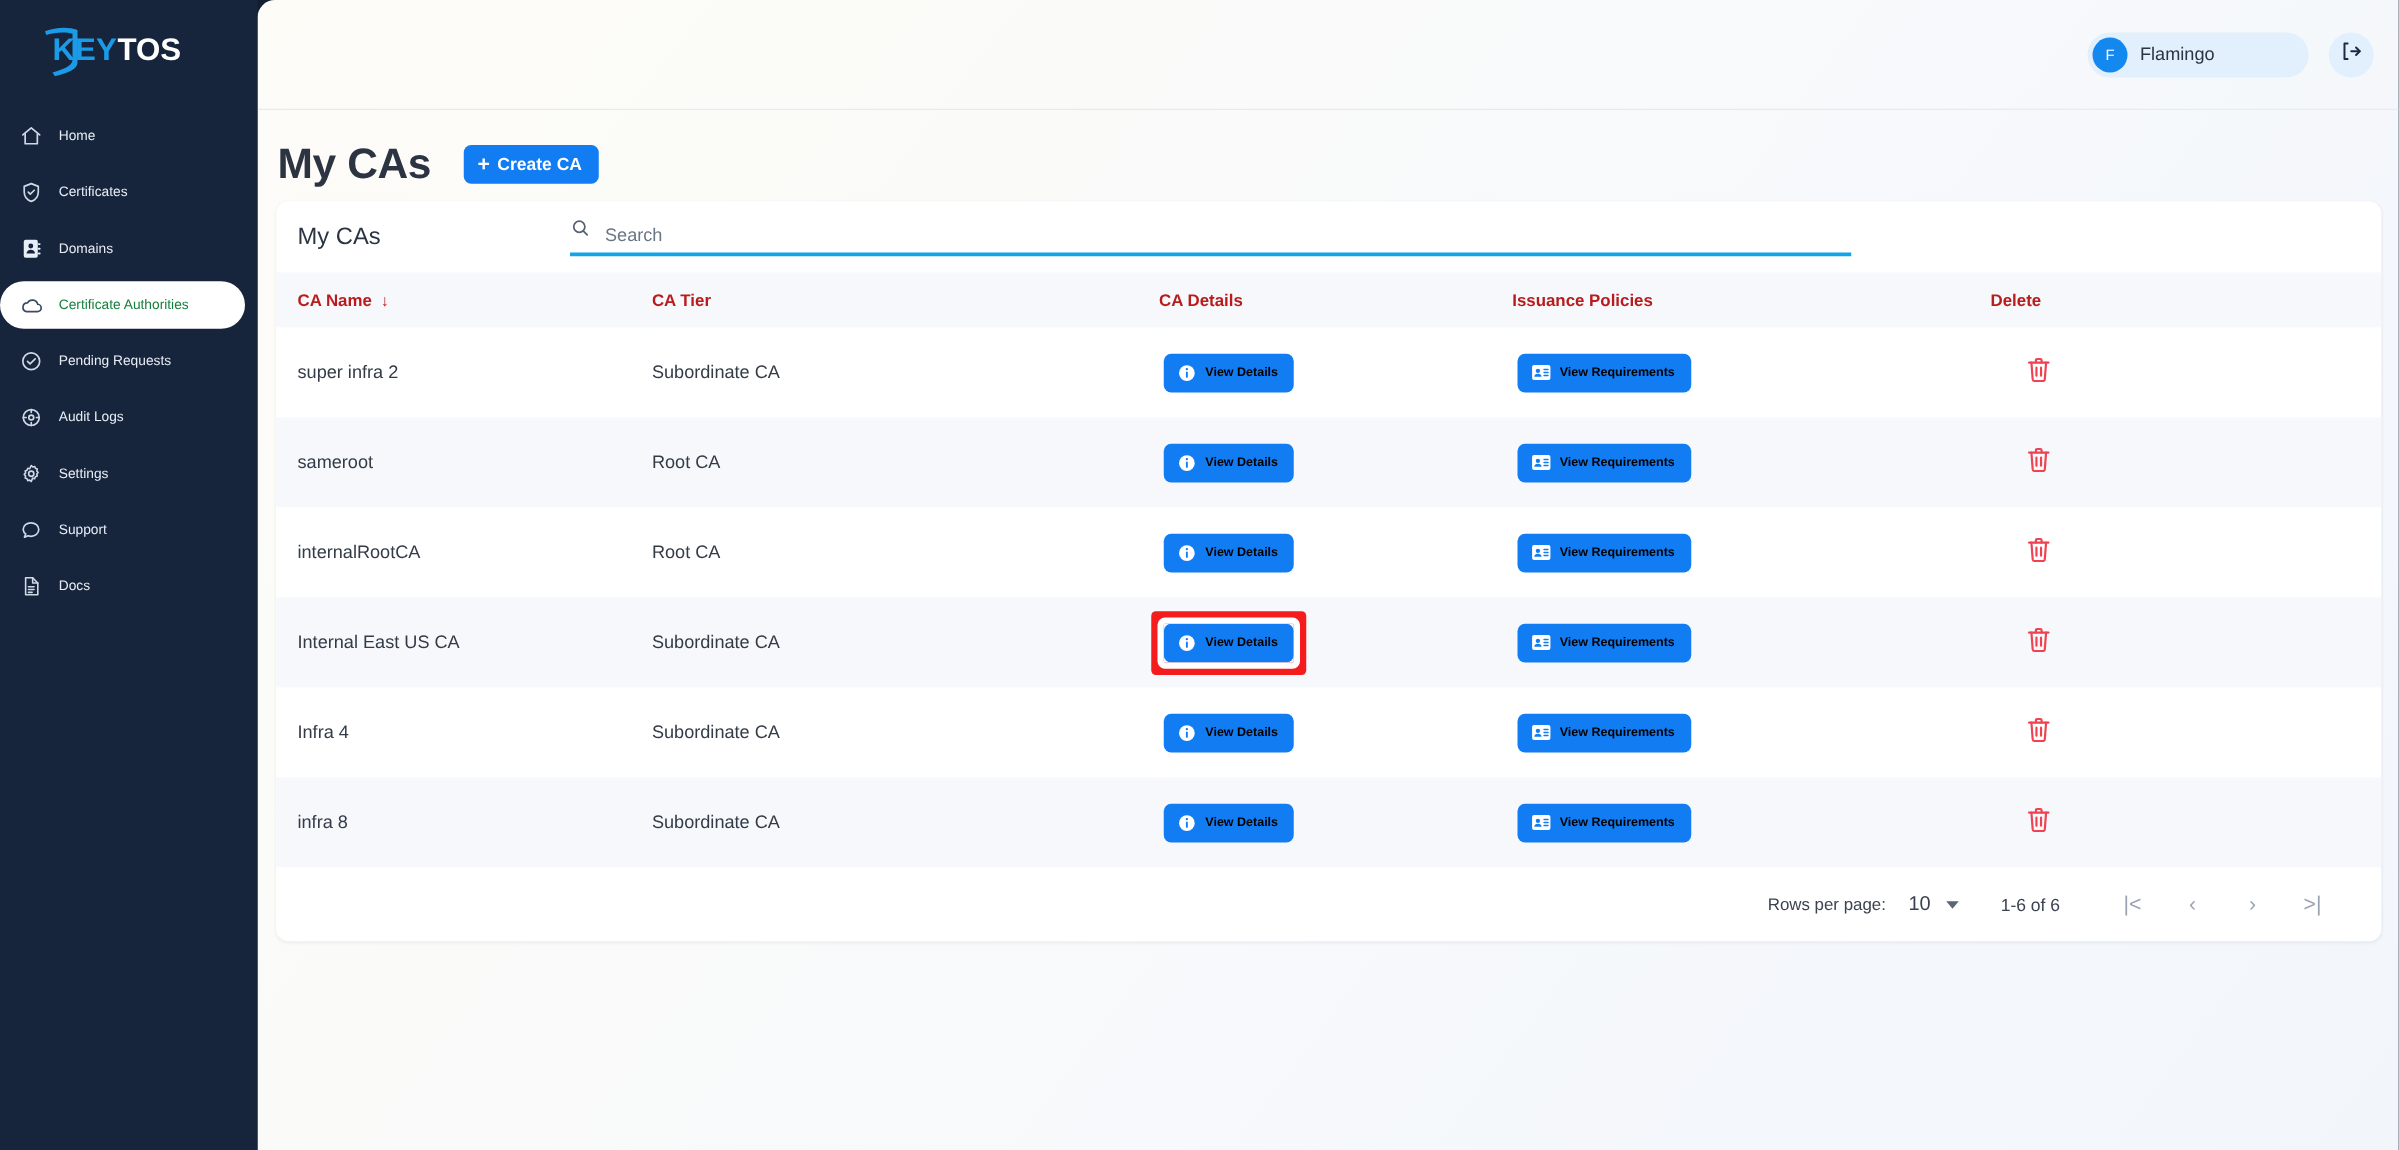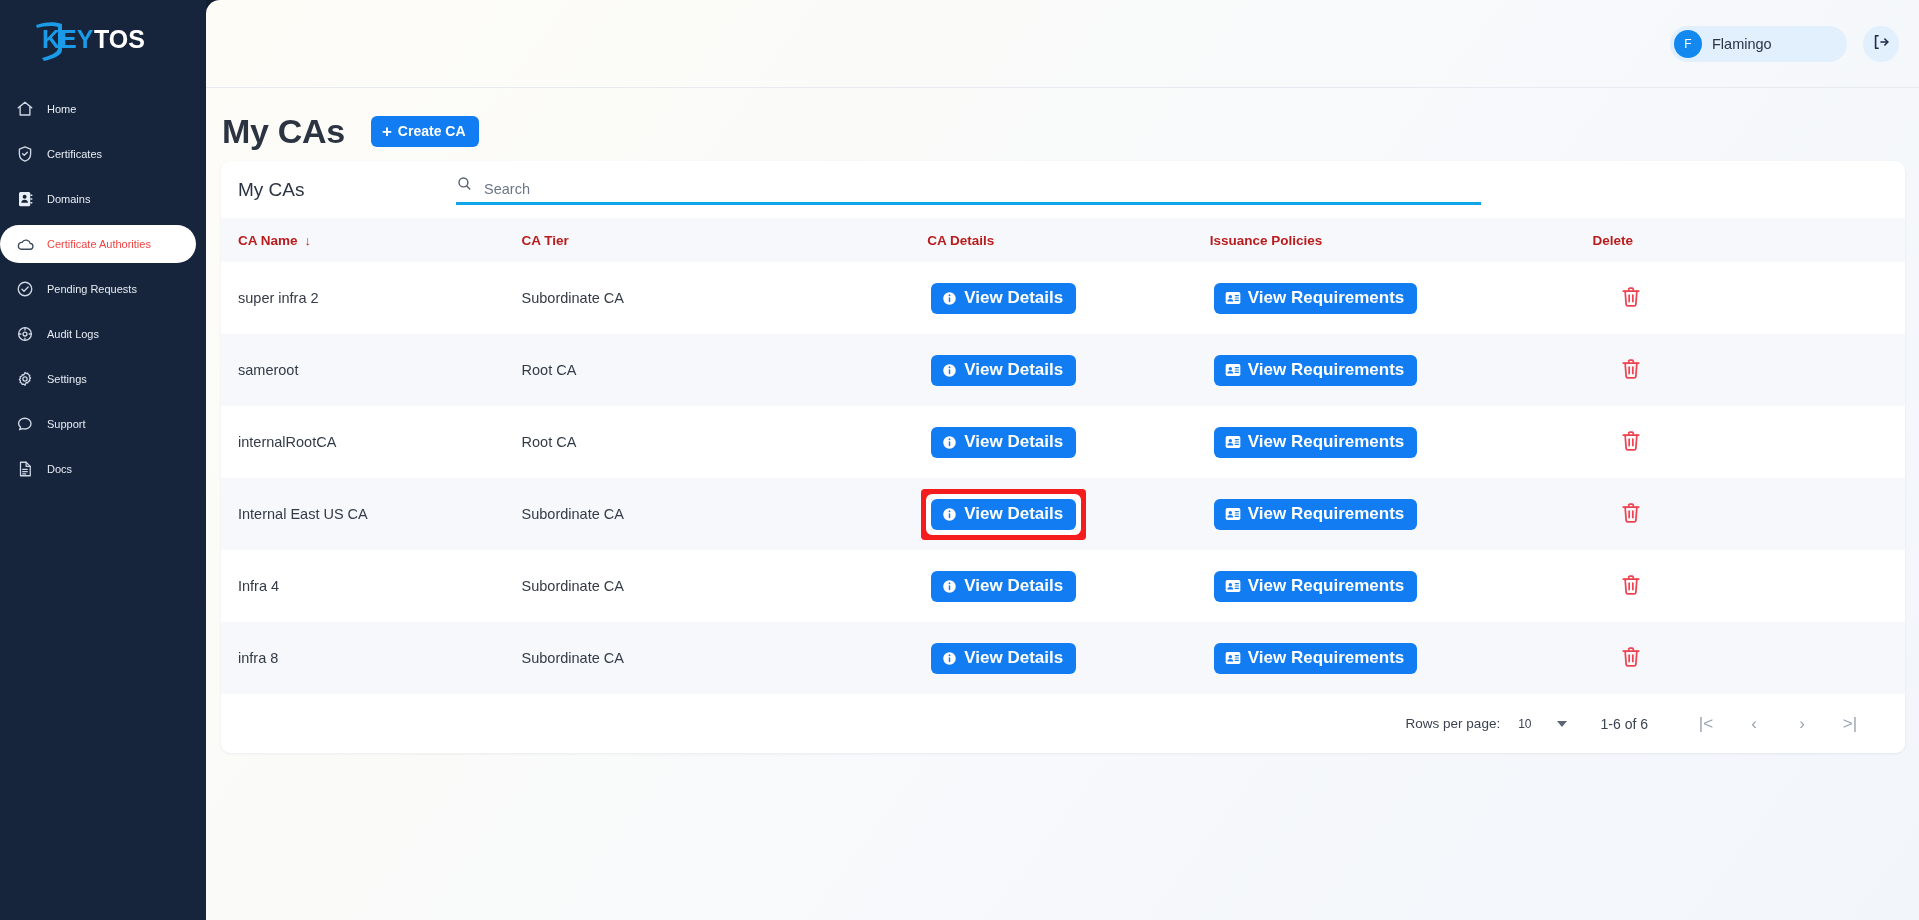--- a/index.html
+++ b/index.html
@@ -39,21 +39,21 @@
   }
   .nav-item .nav-ico {
     width: 22px; height: 22px;
     display: flex; align-items: center; justify-content: center;
     margin-right: 11px;
     flex: 0 0 22px;
   }
   .nav-item .nav-ico svg { display: block; }
   .nav-item.active {
     background: #ffffff;
-    color: #ef4444;
+    color: #15803d;
     border-radius: 19px;
     width: 196px;
     margin-left: 0;
     z-index: 2;
   }
   .nav-item.active .nav-ico svg { stroke: #3c4a5e; }
 
   
   #main {
     position: absolute; left: 206px; top: 0;
@@ -172,24 +172,24 @@
   .sort-arrow { margin-left: 7px; font-size: 13px; }
 
   tbody tr { height: 72px; }
   tbody tr:nth-child(even) { background: #f6f8fc; }
   tbody tr:nth-child(odd)  { background: #ffffff; }
   td { font-size: 14.5px; color: #333b47; padding: 0; vertical-align: middle; }
 
   .btn {
     border: none;
     background: #127cf3;
-    color: #ffffff;
+    color: #000000;
     border-radius: 6px;
     height: 31px;
-    font-size: 17px;
+    font-size: 10px;
     font-family: "Liberation Sans", sans-serif;
     font-weight: bold;
     display: inline-flex; align-items: center;
     cursor: pointer;
     padding: 0 13px;
     white-space: nowrap;
   }
   .btn .bico { margin-right: 7px; display: flex; align-items: center; }
   .btn-details { padding-left: 11px; }
   .btn-req { padding-left: 11px; }
@@ -214,21 +214,21 @@
     padding-right: 31px;
     font-size: 13.5px;
     color: #3b4350;
   }
   #rpp-label { margin-right: 18px; }
   #rpp-select {
     display: flex; align-items: center;
     cursor: pointer;
     margin-right: 34px;
   }
-  #rpp-value { margin-right: 25px; font-size: 12px; }
+  #rpp-value { margin-right: 12px; font-size: 16px; }
   .caret {
     width: 0; height: 0;
     border-left: 5px solid transparent;
     border-right: 5px solid transparent;
     border-top: 6px solid #5c6573;
   }
   #range-label { margin-right: 34px; font-size: 14px; color: #3b4350; }
   .pg-btn {
     width: 48px; height: 40px;
     display: flex; align-items: center; justify-content: center;

